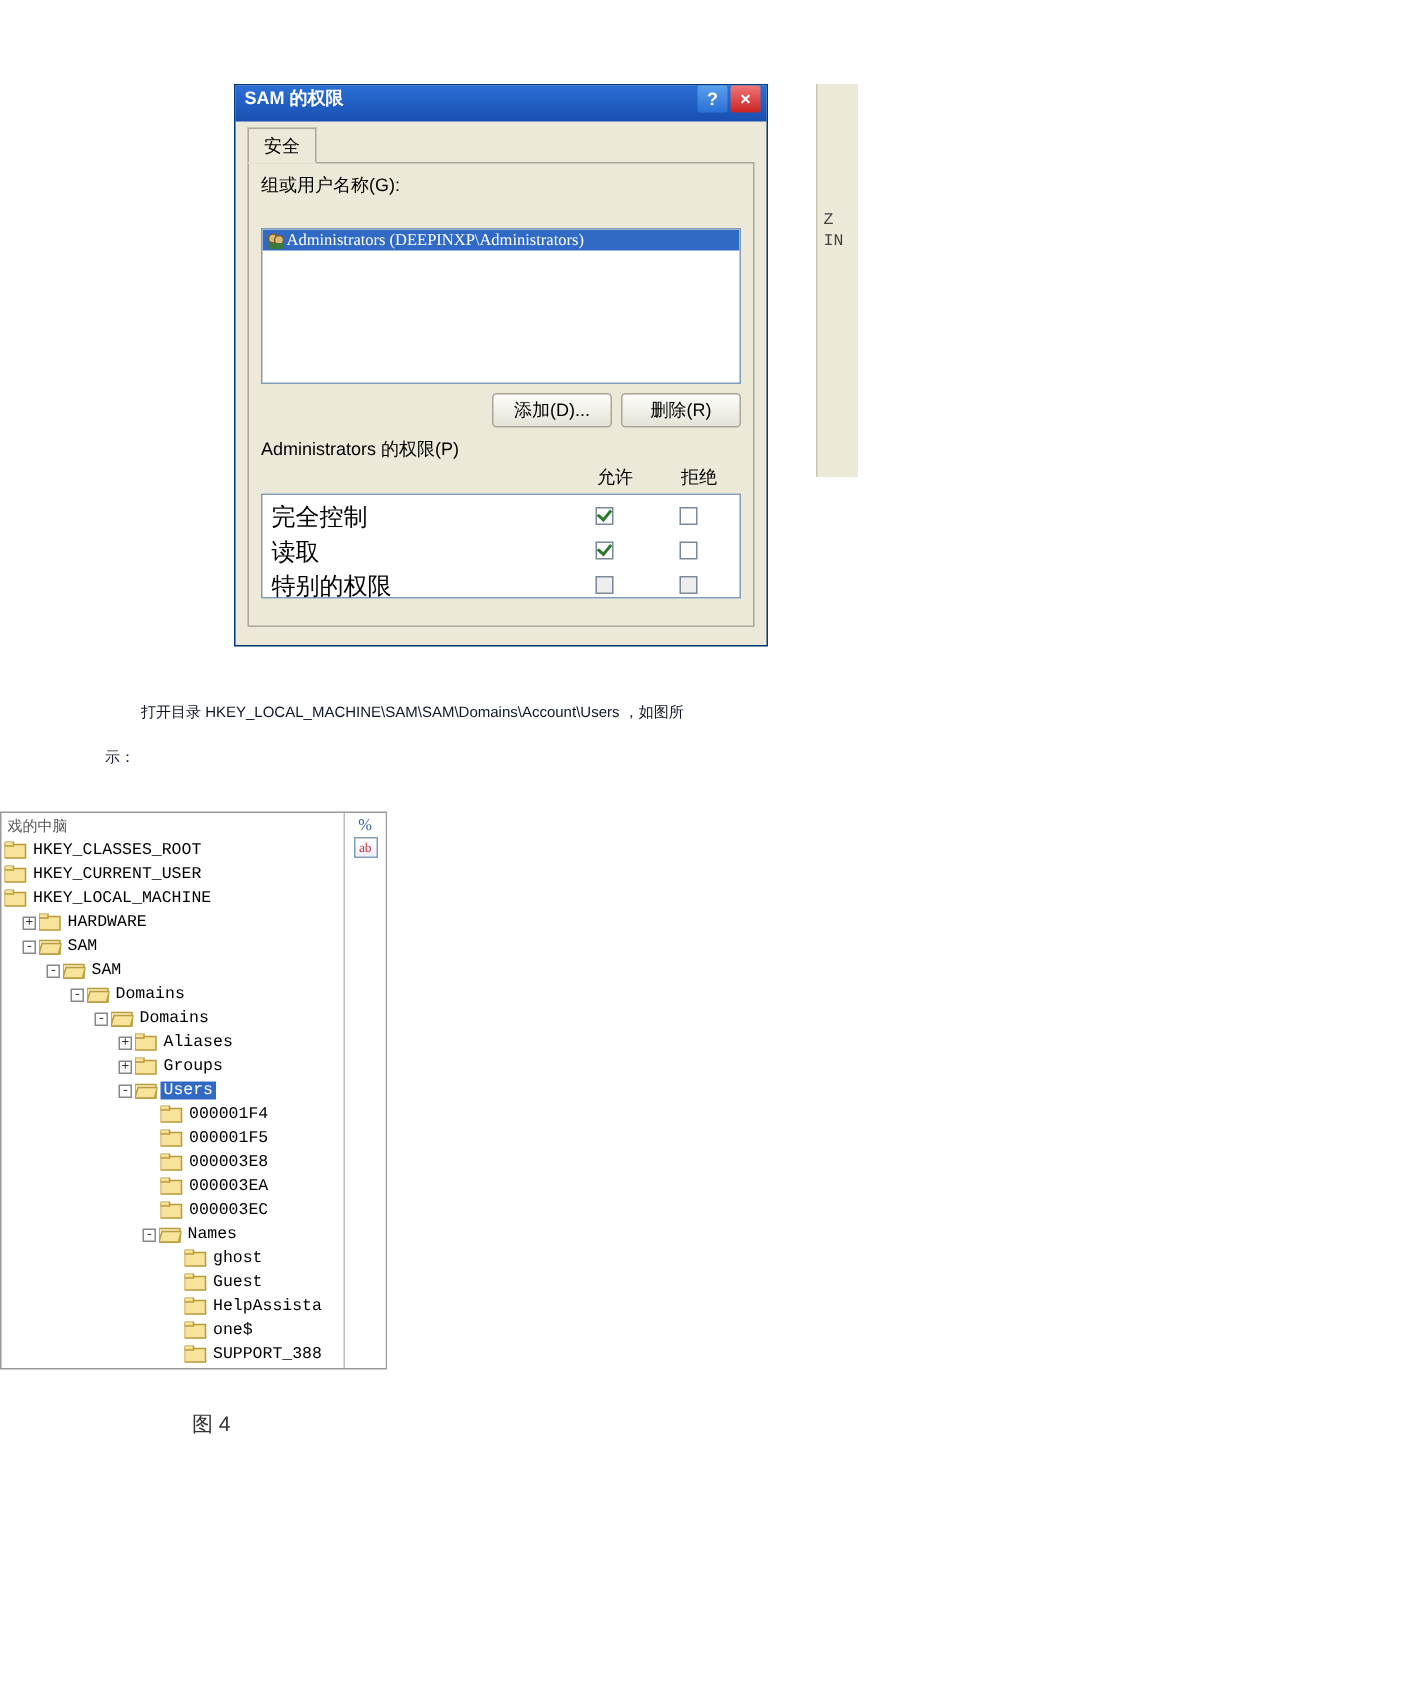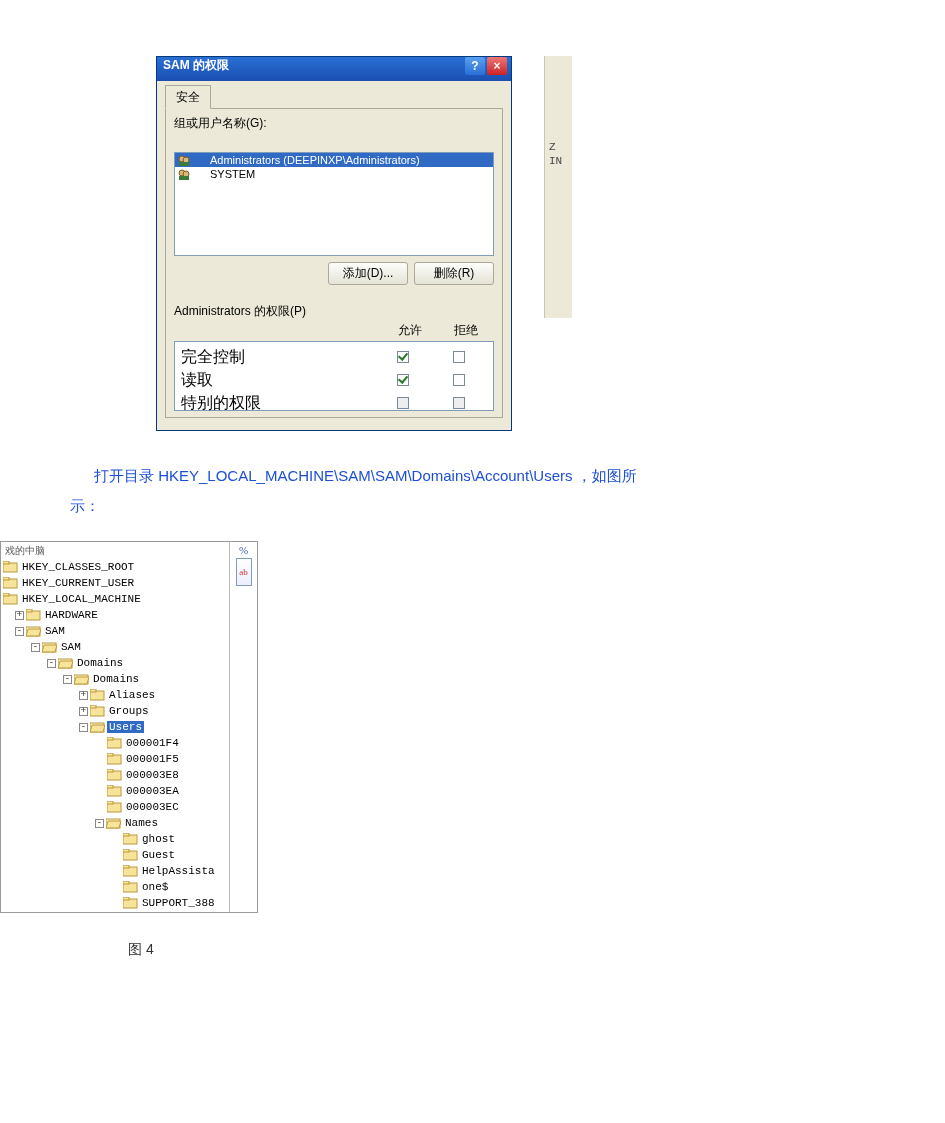--- a/index.html
+++ b/index.html
@@ -75,23 +75,24 @@
     height: 104px;
     background: #fff;
     border: 1px solid #7f9db9;
     font-family: tahoma, "SimSun", sans-serif;
     font-size: 11px;
     overflow: hidden;
   }
   .listitem {
     display: flex;
     align-items: center;
-    gap: 19px;
+    gap: 0;
     padding: 1px 2px;
     white-space: nowrap;
+    font-family: Liberation Serif, serif;
   }
   .listitem.selected {
     background: #316ac5;
     color: #fff;
   }
   .head-icon {
     width: 14px; height: 12px;
     display: inline-flex; align-items: center; justify-content: center;
   }
   .head-icon svg { display: block; }
@@ -103,21 +104,21 @@
   }
   .winbtn {
     min-width: 80px;
     padding: 2px 6px;
     background: linear-gradient(#fdfdfb,#e5e3d5);
     border: 1px solid #aca899;
     border-radius: 3px;
     font-size: 12px;
     text-align: center;
   }
-  .perm-label { margin-top: 18px; font-size: 12px; }
+  .perm-label { margin-top: 6px; font-size: 12px; }
   .perm-header {
     display: flex;
     margin-top: 2px;
     font-size: 12px;
     justify-content: space-between;
   }
   .perm-header .spacer { flex: 1; }
   .col { width: 56px; text-align: center; }
   .perm-grid {
     border: 1px solid #7f9db9;
@@ -169,22 +170,22 @@
     color: #444;
     padding: 84px 2px 0 4px;
     overflow: hidden;
     line-height: 14px;
     white-space: pre;
   }
 
   
   .para {
     font-family: "SimSun","宋体",sans-serif;
-    font-size: 15px;
-    color: #1d4ed8;
+    font-size: 10px;
+    color: #0f172a;
     line-height: 30px;
     padding: 30px 70px 12px 70px;
   }
   .para .indent { padding-left: 24px; }
 
   
   .fig4-wrap { margin-top: 8px; }
   .regbox {
     width: 258px;
     height: 372px;
@@ -238,21 +239,21 @@
   .folder {
     width: 15px; height: 12px;
     display: inline-flex; align-items: center; justify-content: center;
   }
   .folder svg { display: block; }
   .node .txt { padding-left: 2px; font-family: "Courier New","SimSun", monospace; font-size: 11px; }
   .node .txt.sel { background: #316ac5; color: #fff; padding: 0 2px; }
 
   .reg-right .top-label { font-family: "SimSun"; font-size: 11px; color: #3a5ea8; }
   .reg-right .ab {
-    width: 16px; height: 28px;
+    width: 16px; height: 14px;
     border: 1px solid #7f9db9;
     margin: 2px auto;
     font-size: 9px;
     color: #c33;
     display: flex; align-items: center; justify-content: center;
     font-family: tahoma;
     background: linear-gradient(#fff,#eef);
   }
 
   .figcap {
@@ -287,30 +288,20 @@
               <div class="listbox">
                 <div class="listitem selected">
                   <span class="head-icon">
                     <svg width="14" height="12">
                         <circle cx="5" cy="5" r="3" fill="#d9b97a" stroke="#7a5a20"></circle>
                         <circle cx="9" cy="6" r="3" fill="#d9b97a" stroke="#7a5a20"></circle>
                         <rect x="2" y="8" width="10" height="4" fill="#3a7a3a"></rect>
                       </svg>
                   </span>
                   <span>Administrators (DEEPINXP\Administrators)</span>
-                </div>
-                <div class="listitem">
-                  <span class="head-icon">
-                    <svg width="14" height="12">
-                        <circle cx="5" cy="5" r="3" fill="#d9b97a" stroke="#7a5a20"></circle>
-                        <circle cx="9" cy="6" r="3" fill="#d9b97a" stroke="#7a5a20"></circle>
-                        <rect x="2" y="8" width="10" height="4" fill="#3a7a3a"></rect>
-                      </svg>
-                  </span>
-                  <span>SYSTEM</span>
                 </div>
               </div>
 
               <div class="btnrow">
                 <div class="winbtn">添加(D)...</div>
                 <div class="winbtn">删除(R)</div>
               </div>
 
               <div class="perm-label">Administrators 的权限(P)</div>
               <div class="perm-header">

